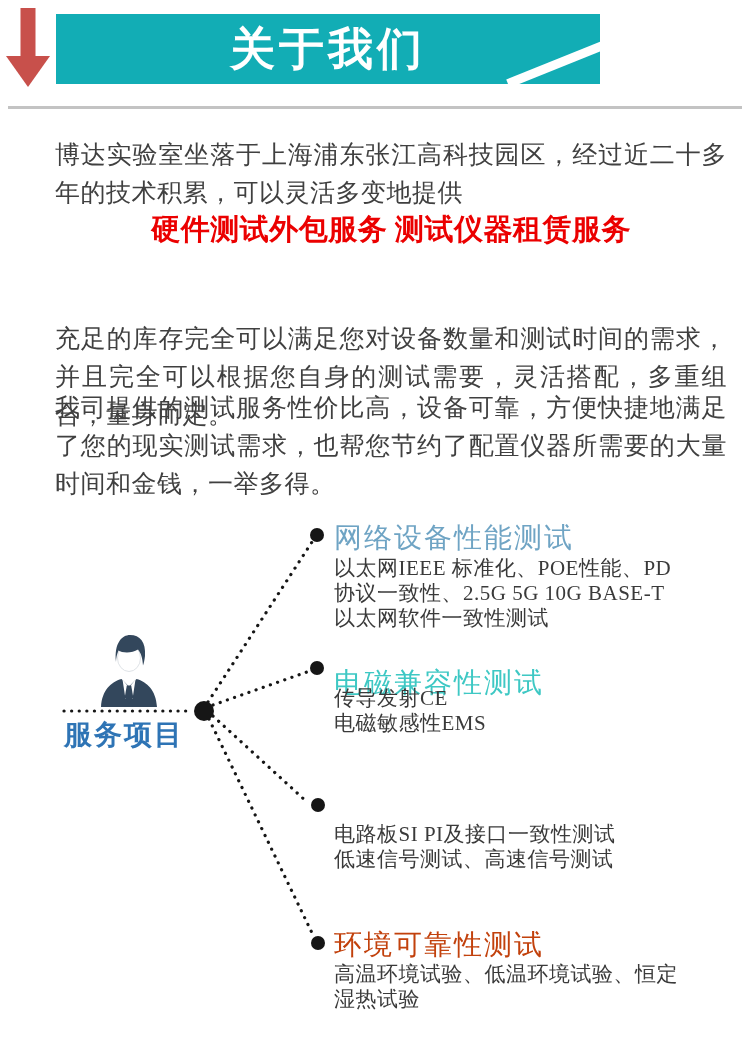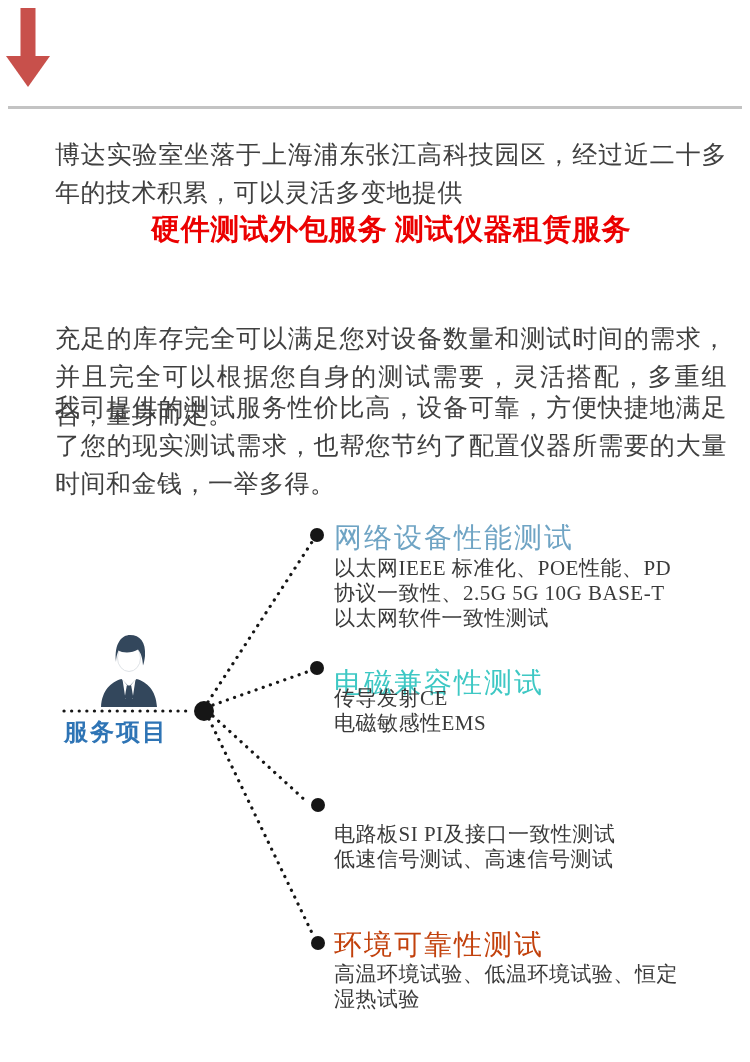--- a/index.html
+++ b/index.html
@@ -36,21 +36,21 @@
   .highlight{
     position:absolute;left:55px;top:210px;width:672px;
     text-align:center;font-size:29px;font-weight:bold;color:#EB0000;
     letter-spacing:0.5px;
   }
   
   .connector-svg{position:absolute;left:0;top:500px;}
   .person-svg{position:absolute;left:99px;top:633px;}
   .hub-label{
     position:absolute;left:64px;top:716px;
-    font-size:24px;font-weight:bold;color:#2E74B5;letter-spacing:2px;
+    font-size:28px;font-weight:bold;color:#2E74B5;letter-spacing:2px;
   }
   .branch-title{
     position:absolute;left:334px;font-size:28px;letter-spacing:2px;
     white-space:nowrap;
   }
   .branch-desc{
     position:absolute;left:334px;width:348px;
     font-size:21px;line-height:25px;color:#3A3A3A;
     white-space:pre-line;letter-spacing:0.5px;
   }
@@ -62,20 +62,24 @@
 </head>
 <body>
 
 <div id="app">
 
   <svg class="arrow-svg" width="44" height="80" viewBox="0 0 44 80">
     <rect x="14.5" y="0" width="15" height="50" fill="#C8504B"></rect>
     <polygon points="0,48 44,48 22,79" fill="#C8504B"></polygon>
   </svg>
 
+  <div class="banner">
+    <div class="banner-title">关于我们</div>
+    <div class="stripe"></div>
+  </div>
 
   <div class="divider"></div>
 
   <p class="para" id="p1">博达实验室坐落于上海浦东张江高科技园区，经过近二十多年的技术积累，可以灵活多变地提供</p>
   <div class="highlight">硬件测试外包服务 测试仪器租赁服务</div>
   <p class="para" id="p2">充足的库存完全可以满足您对设备数量和测试时间的需求，并且完全可以根据您自身的测试需要，灵活搭配，多重组合，量身而定。</p>
   <p class="para" id="p3">我司提供的测试服务性价比高，设备可靠，方便快捷地满足了您的现实测试需求，也帮您节约了配置仪器所需要的大量时间和金钱，一举多得。</p>
 
   <svg class="connector-svg" width="750" height="562" viewBox="0 0 750 562">
     <g stroke="#161616" stroke-width="3.2" stroke-linecap="round" stroke-dasharray="0.1 7.5" fill="none">

